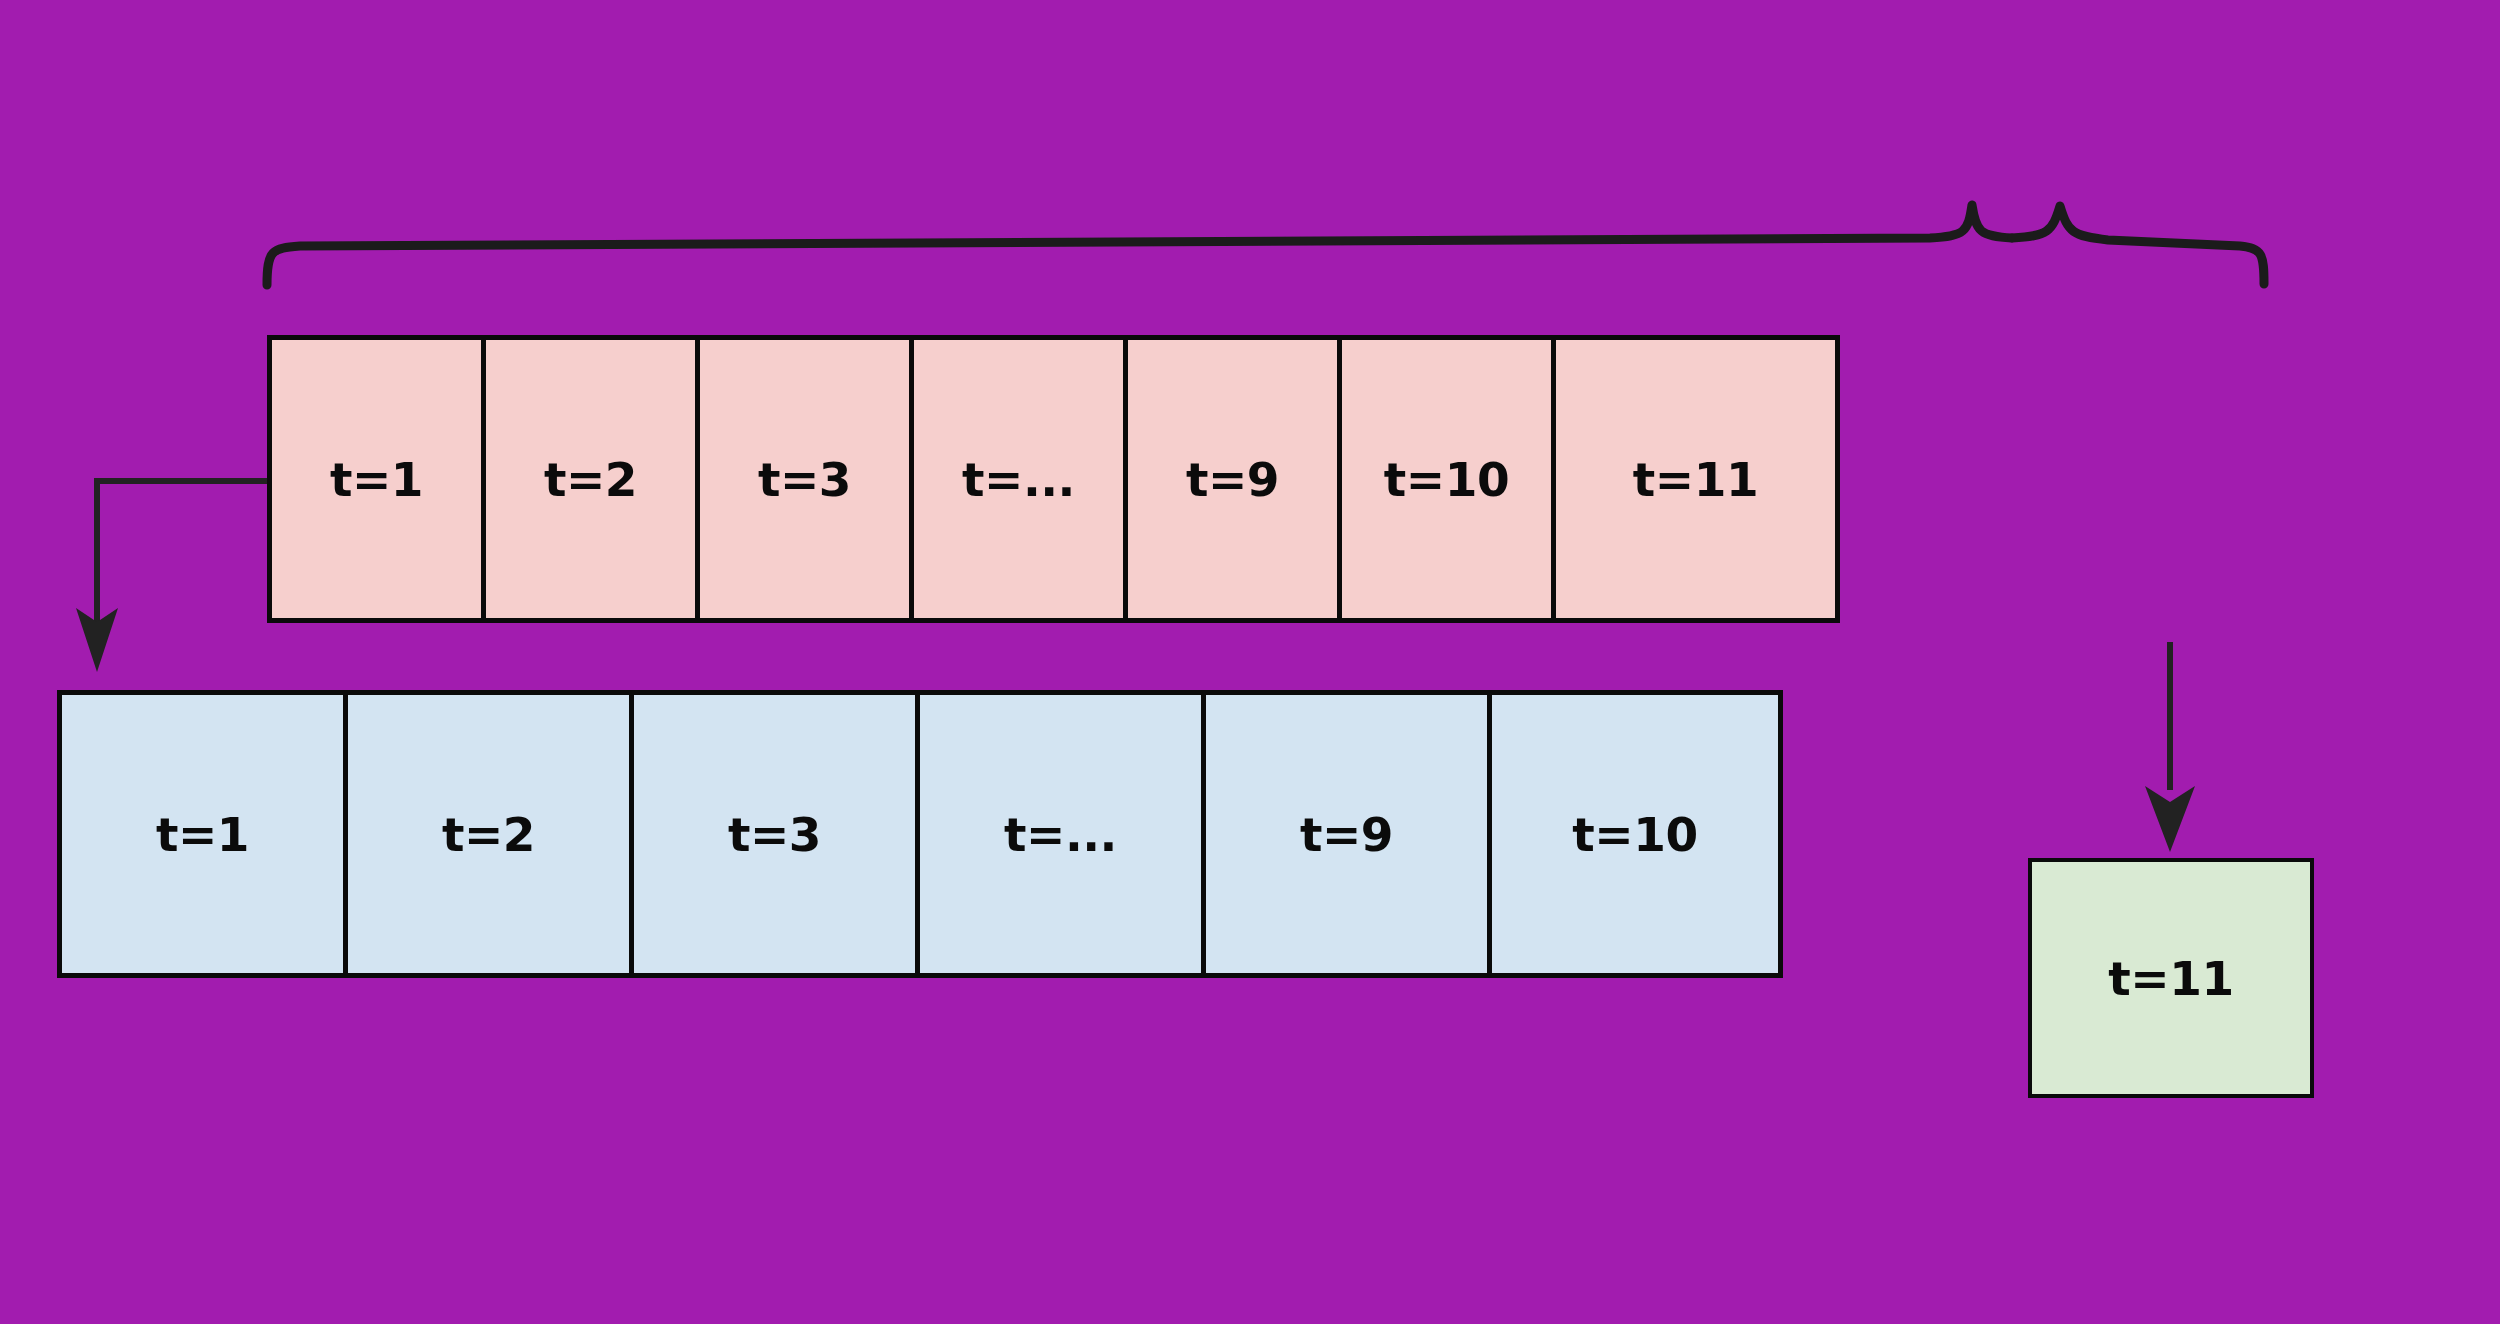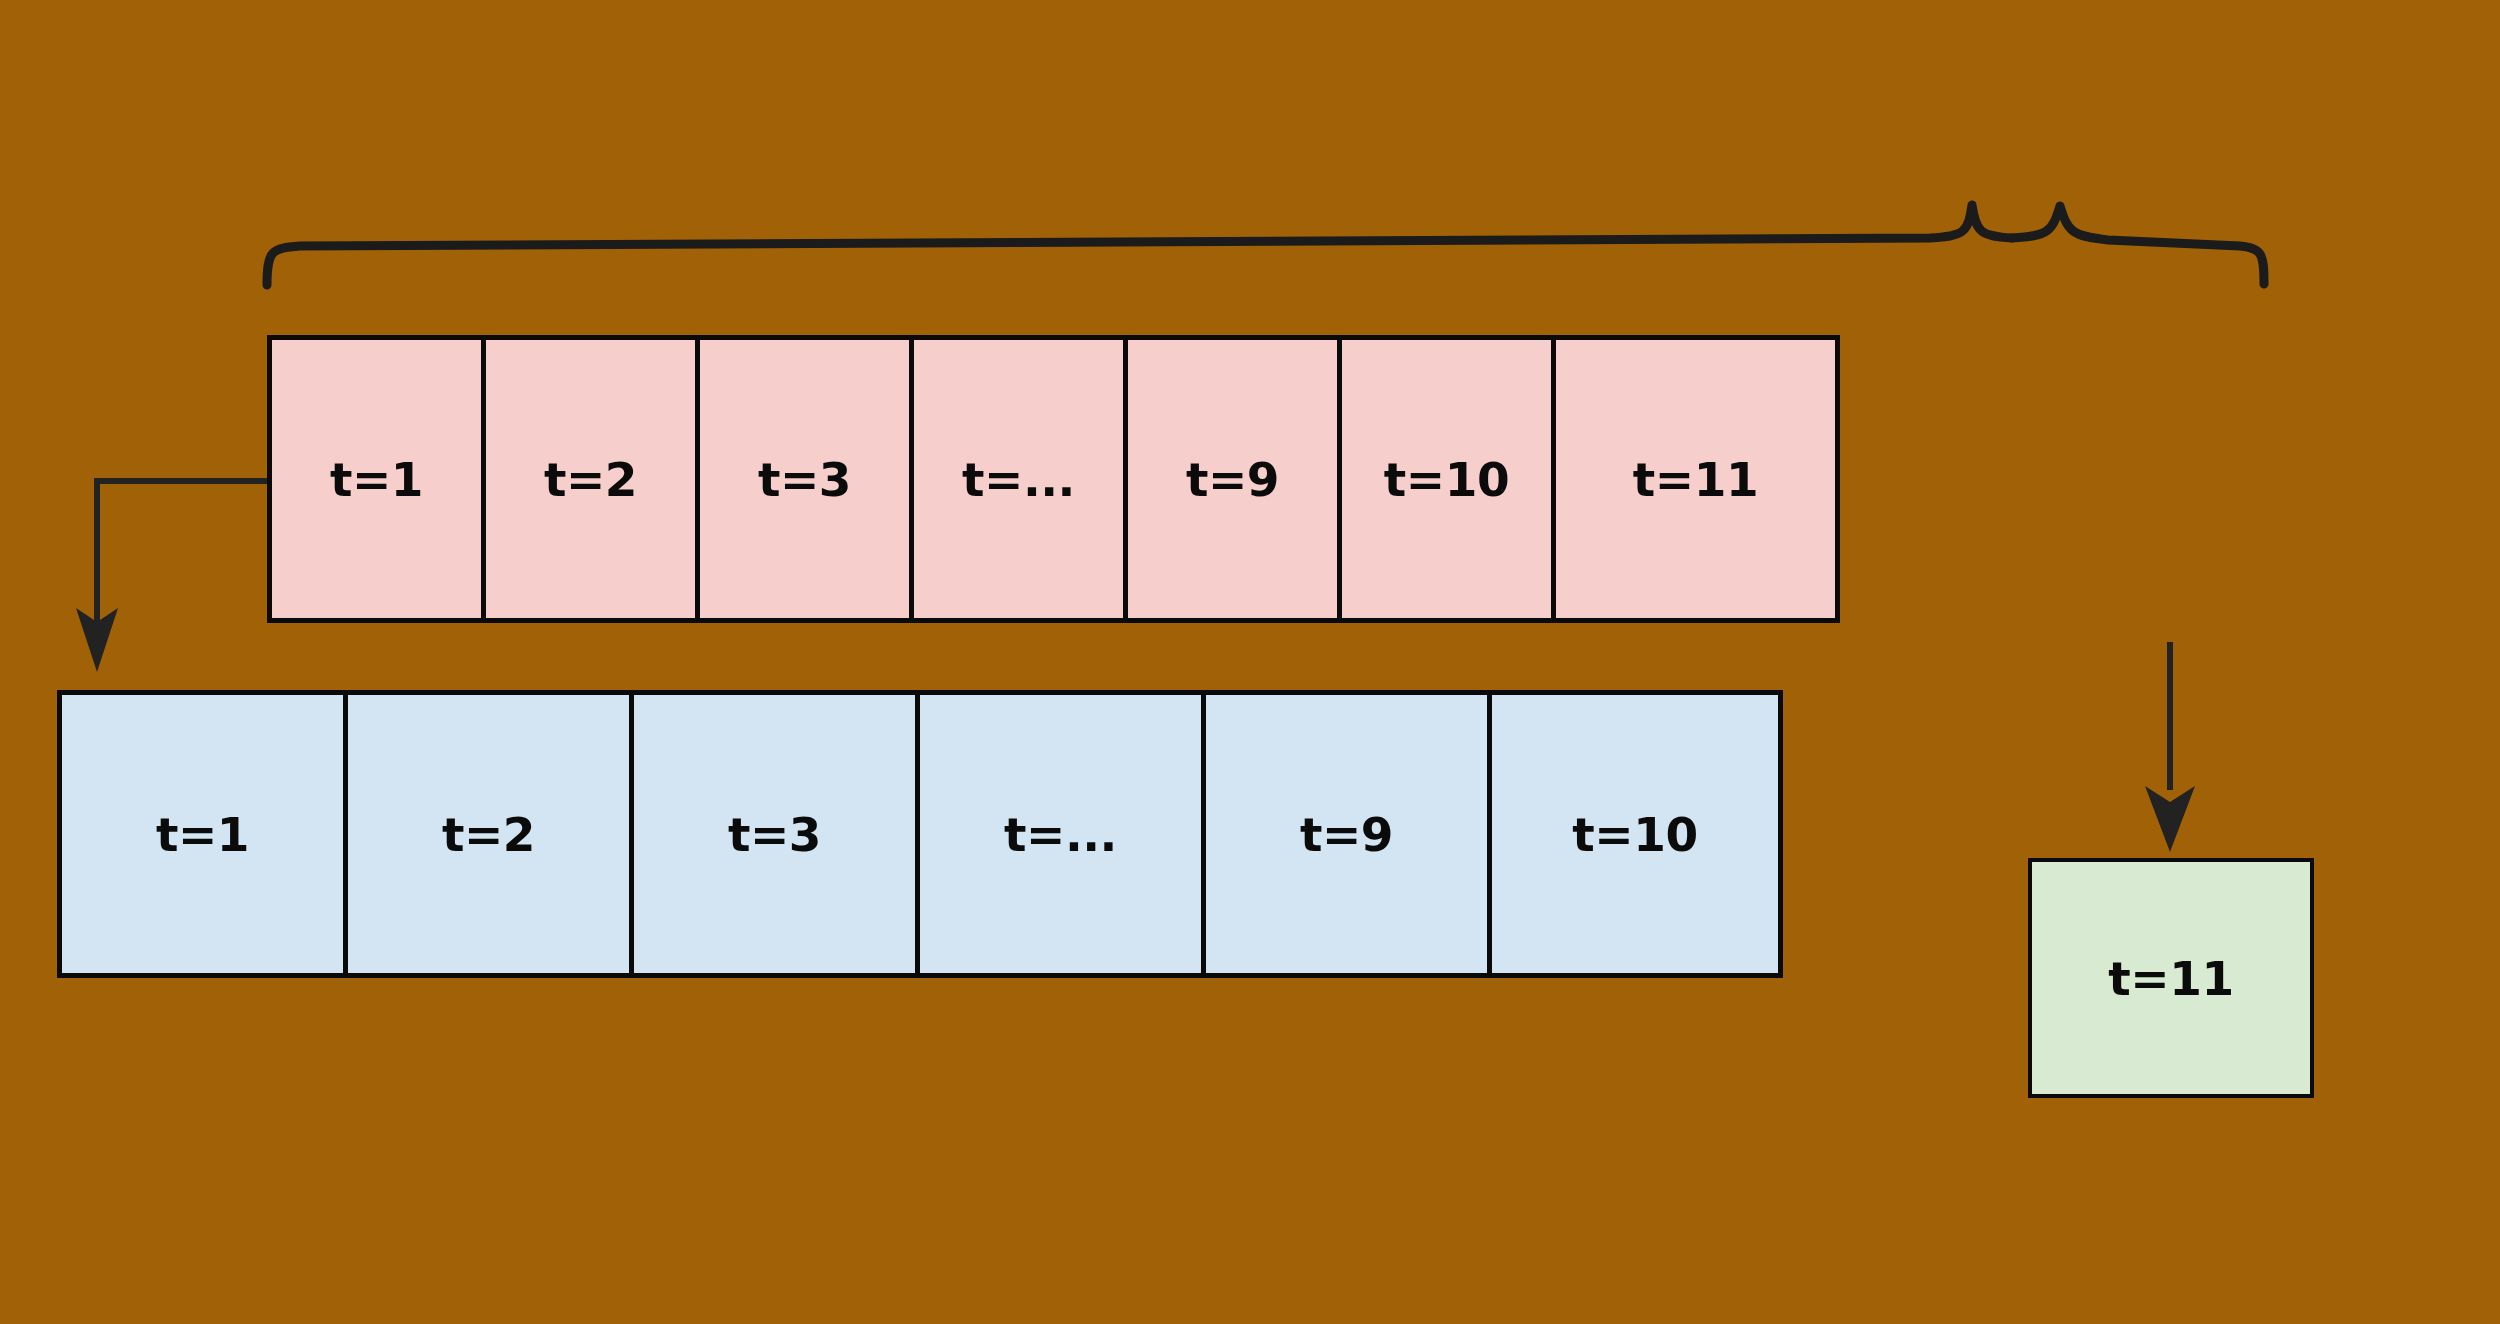--- a/index.html
+++ b/index.html
@@ -4,21 +4,21 @@
 <style>
   html, body {
     margin: 0;
     padding: 0;
     background: #000000;
   }
   #canvas {
     position: relative;
     width: 2500px;
     height: 1324px;
-    background: #a16207;
+    background: #a21caf;
     overflow: hidden;
     font-family: "DejaVu Sans", sans-serif;
   }
   .row {
     position: absolute;
     display: flex;
     box-sizing: border-box;
   }
   .cell {
     box-sizing: border-box;

